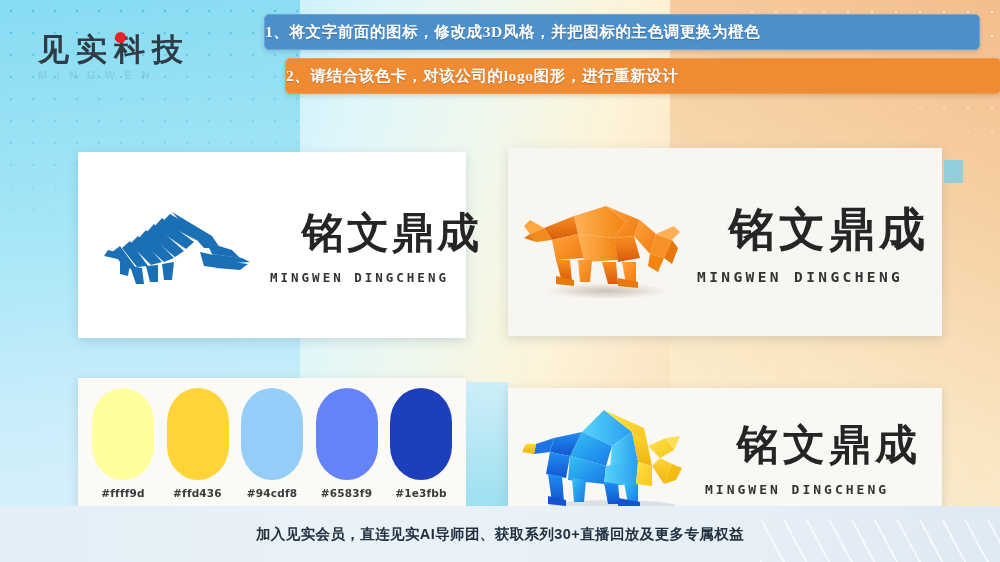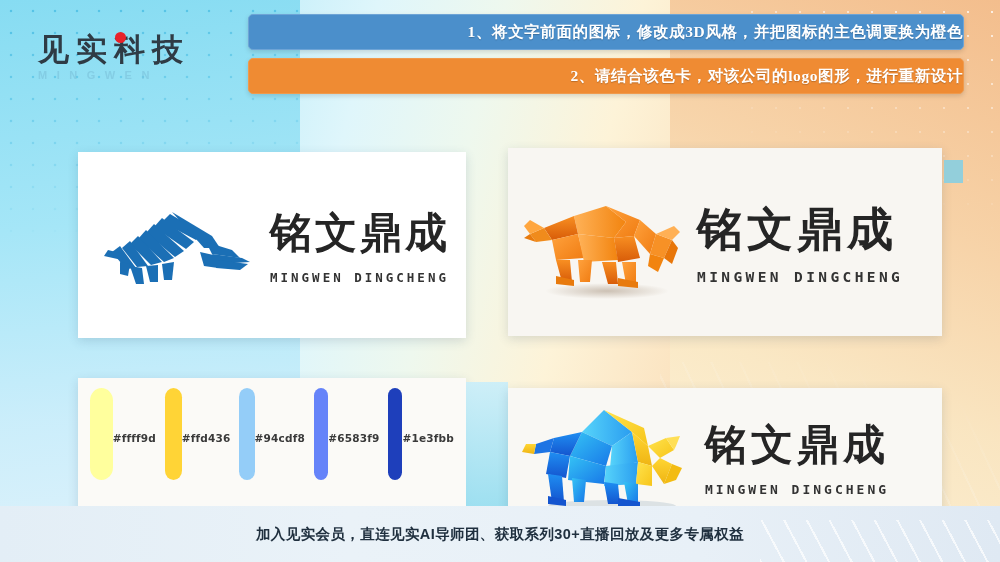--- a/index.html
+++ b/index.html
@@ -72,30 +72,30 @@
     position: absolute; left: 77px; top: -2px;
     width: 11px; height: 11px; border-radius: 50%; background: #e8222a;
   }
   .brand-sub {
     margin-top: 4px; font-size: 11px; letter-spacing: 9.5px;
     color: rgba(120,190,215,.55); font-weight: 700;
   }
 
   
   .banner {
-    position: absolute; left: 248px; height: 36px; width: 716px;
-    display: flex; align-items: center; justify-content: flex-end;
+    position: absolute; left: 264px; height: 36px; width: 716px;
+    display: flex; align-items: center; justify-content: flex-start;
     border-radius: 5px; color: #fff; font-weight: 700;
     font-size: 15.5px; letter-spacing: .6px;
     font-family: "Liberation Serif", "DejaVu Serif", serif;
     box-shadow: 0 2px 5px rgba(0,0,0,.14);
     text-shadow: 0 1px 1px rgba(0,0,0,.22);
   }
   .banner-1 { top: 14px; background: #4b8fcb; border: 1px solid #6ea4d6; }
-  .banner-2 { top: 58px; background: #ef8b33; border: 1px solid #f09a4c; }
+  .banner-2 { top: 58px; background: #ef8b33; border: 1px solid #f09a4c; margin-left: 21px; }
 
   
   .card {
     position: absolute; background: #fff;
     box-shadow: 0 3px 10px rgba(40,70,100,.16);
   }
   #card-original { left: 78px;  top: 152px; width: 388px; height: 186px; }
   #card-orange   { left: 508px; top: 148px; width: 434px; height: 188px; background:#f8f6f2; }
   #card-palette  { left: 78px;  top: 378px; width: 388px; height: 140px; background:#fbfaf7; }
   #card-blue     { left: 508px; top: 388px; width: 434px; height: 130px; background:#f9f8f4; }
@@ -111,41 +111,42 @@
   }
 
   
   .lockup { position: absolute; display: flex; align-items: center; }
   .mark { flex: 0 0 auto; }
   .wordmark { margin-left: 10px; }
   .word-cn {
     font-size: 46px; font-weight: 700; color: #252525;
     letter-spacing: 4px; line-height: 1.04;
     font-family: "Liberation Sans", sans-serif;
+    margin-left: 32px;
   }
   .word-en {
     font-size: 14.5px; font-weight: 700; color: #333;
     letter-spacing: 3.4px; margin-top: 15px;
     font-family: "DejaVu Sans Mono", monospace;
   }
   #lockup-original { left: 100px; top: 196px; }
   #lockup-original .word-cn { font-size: 42px; letter-spacing: 3px; }
   #lockup-original .word-en { font-size: 12.5px; letter-spacing: 3px; }
   #lockup-orange   { left: 522px; top: 186px; }
   #lockup-blue     { left: 520px; top: 402px; }
   #lockup-blue .word-cn { font-size: 42px; }
   #lockup-blue .word-en { font-size: 13px; letter-spacing: 3px; }
 
   
   .palette {
     position: absolute; left: 90px; top: 388px;
     width: 364px; height: 120px;
     display: flex; align-items: flex-start; justify-content: space-between;
   }
-  .sw { width: 66px; display: flex; flex-direction: row; align-items: center; }
+  .sw { width: 66px; display: flex; flex-direction: column; align-items: center; }
   .sw-chip {
     width: 62px; height: 92px; border-radius: 31px/34px;
   }
   .sw-label {
     margin-top: 7px; font-size: 10.5px; font-weight: 700; color: #3a3a3a;
     font-family: "DejaVu Sans", sans-serif; letter-spacing: .2px;
   }
 
   
   .footer {

